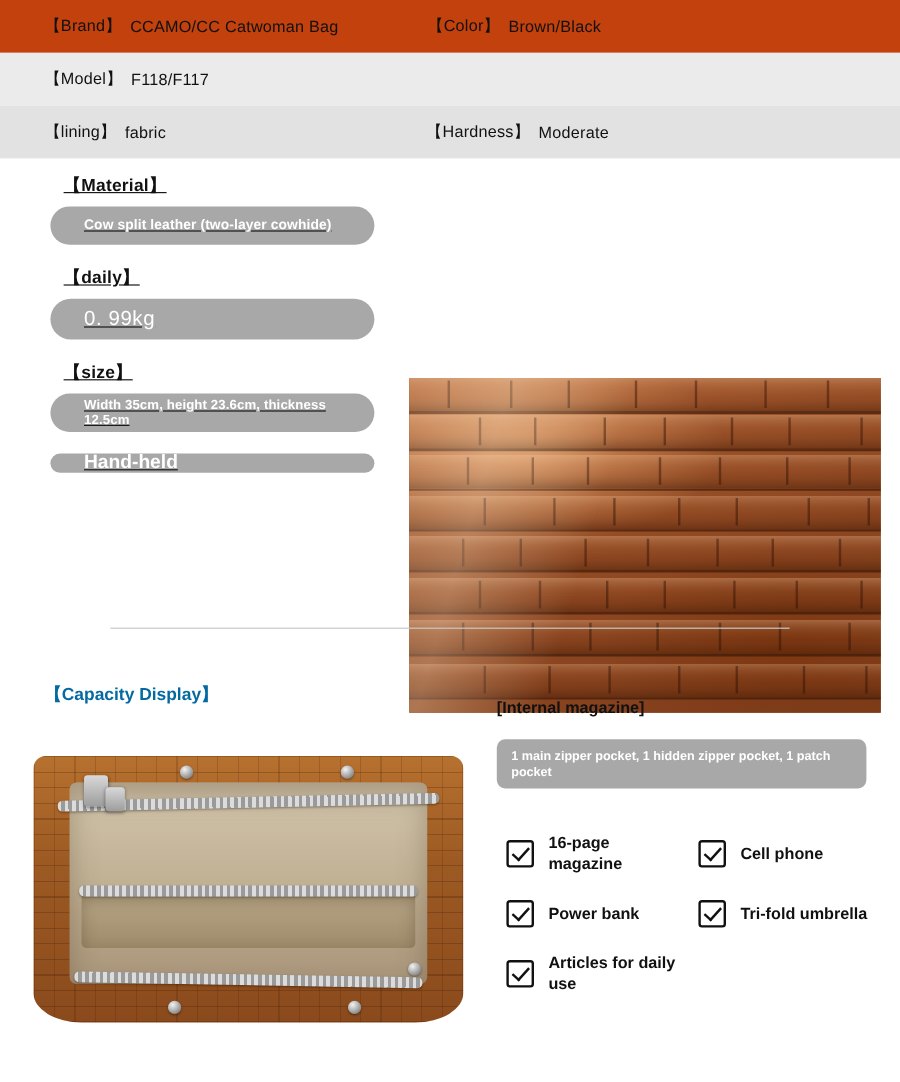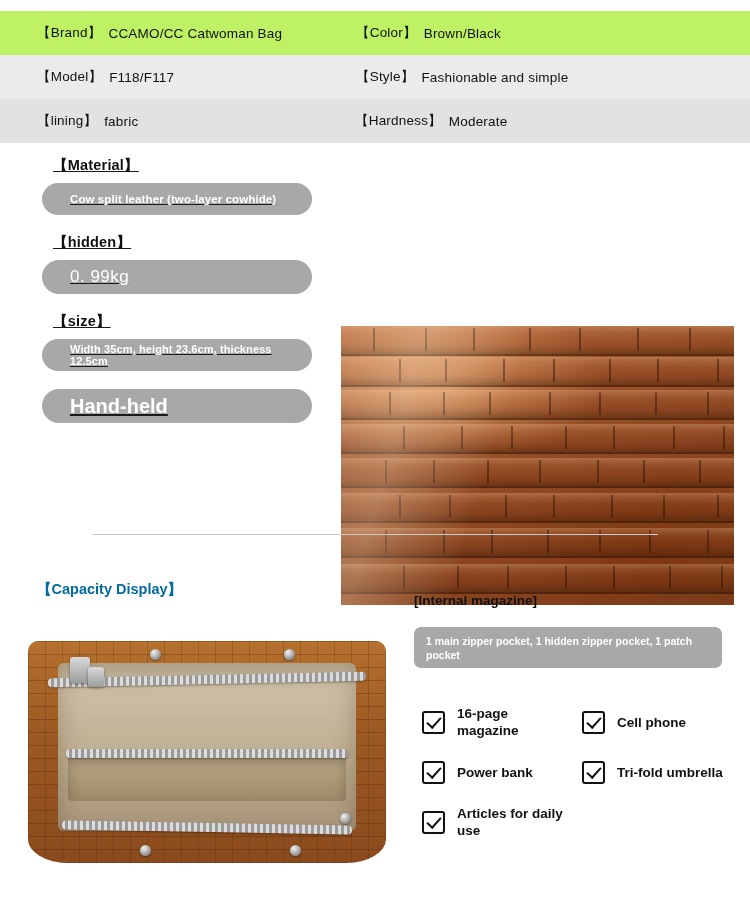--- a/index.html
+++ b/index.html
@@ -14,21 +14,21 @@
   .page { position: relative; width: 750px; height: 902px; background:#fff; }
 
   
   .spec-table { width: 750px; }
   .spec-row {
     display: flex;
     width: 750px;
     height: 44px;
     align-items: center;
   }
-  .spec-row.odd  { background: #bef264; margin-top: 11px; }
+  .spec-row.odd  { background: #c2410c; }
   .spec-row.even { background: #ebebeb; }
   .spec-cell {
     display: flex;
     align-items: center;
     font-size: 13.5px;
     letter-spacing: 0.2px;
     white-space: nowrap;
   }
   .spec-cell.left  { width: 355px; padding-left: 37px; }
   .spec-cell.right { width: 395px; padding-left: 1px; }
@@ -61,21 +61,21 @@
     background: #a8a8a8;
     color: #ffffff;
     display: flex;
     align-items: center;
     padding-left: 28px;
     width: 270px;
   }
   .pill.small { height: 32px; font-size: 11.5px; font-weight: 600; letter-spacing: .1px; }
   .pill.mid   { height: 32px; font-size: 11px;  font-weight: 600; letter-spacing: .1px; }
   .pill.big   { height: 34px; font-size: 17px; font-weight: 400; letter-spacing: .5px; font-family:"Liberation Sans", sans-serif; }
-  .pill.bold  { height: 34px; font-size: 20px; font-weight: 700; }
+  .pill.bold  { height: 16px; font-size: 16px; font-weight: 700; }
 
   .block { margin-top: 18px; }
   .block:first-child { margin-top: 13px; }
 
   
   .croc-photo {
     position: absolute;
     left: 341px; top: 183px;
     width: 393px; height: 279px;
     overflow: hidden;
@@ -240,24 +240,20 @@
         <span class="spec-key">【Color】</span>
         <span class="spec-val">Brown/Black</span>
       </div>
     </div>
 
     <div class="spec-row even">
       <div class="spec-cell left">
         <span class="spec-key">【Model】</span>
         <span class="spec-val">F118/F117</span>
       </div>
-      <div class="spec-cell right">
-        <span class="spec-key">【Style】</span>
-        <span class="spec-val">Fashionable and simple</span>
-      </div>
     </div>
 
     <div class="spec-row even" style="background:#e2e2e2">
       <div class="spec-cell left">
         <span class="spec-key">【lining】</span>
         <span class="spec-val">fabric</span>
       </div>
       <div class="spec-cell right" style="padding-left:0">
         <span class="spec-key">【Hardness】</span>
         <span class="spec-val">Moderate</span>
@@ -269,21 +265,21 @@
   <div class="details">
 
     <div class="detail-left">
 
       <div class="block">
         <div class="detail-label">【Material】</div>
         <div class="pill small">Cow split leather (two-layer cowhide)</div>
       </div>
 
       <div class="block">
-        <div class="detail-label">【hidden】</div>
+        <div class="detail-label">【daily】</div>
         <div class="pill big">0. 99kg</div>
       </div>
 
       <div class="block">
         <div class="detail-label">【size】</div>
         <div class="pill mid">Width 35cm, height 23.6cm, thickness 12.5cm</div>
       </div>
 
       <div class="block">
         <div class="pill bold">Hand-held</div>

